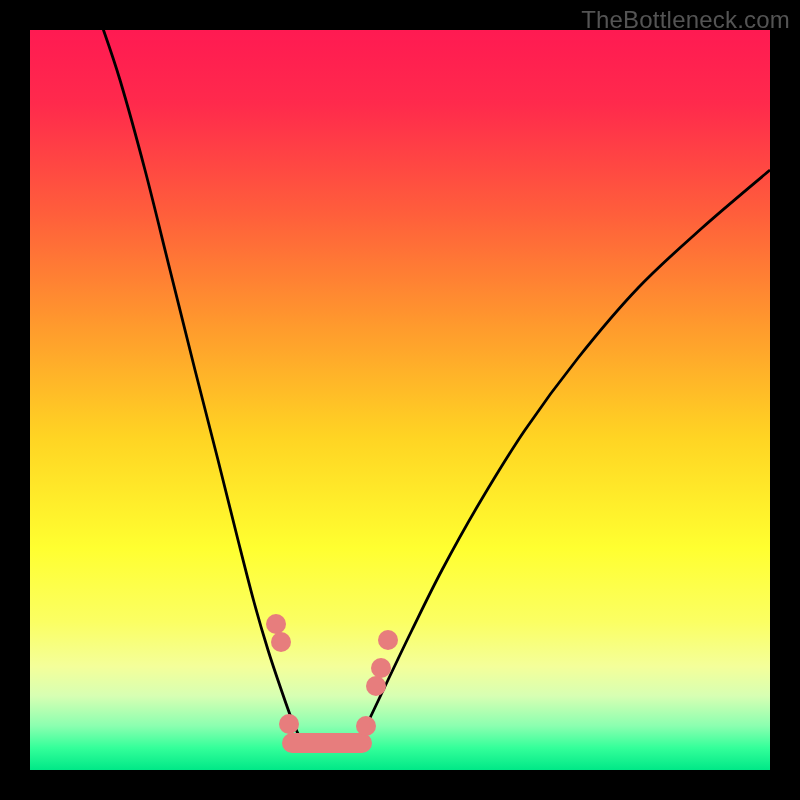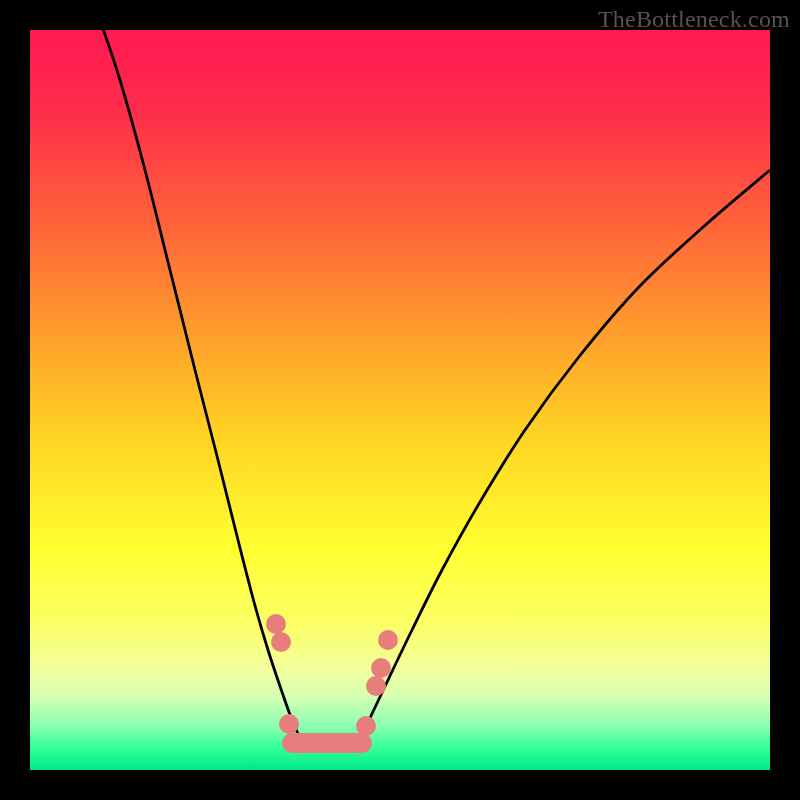--- a/index.html
+++ b/index.html
@@ -25,21 +25,21 @@
     overflow: hidden;
   }
   .gradient {
     position: absolute;
     left: 0; top: 0; right: 0; bottom: 0;
   }
   .watermark {
     position: absolute;
     top: 6px;
     right: 10px;
-    font-family: Liberation Serif, serif;
+    font-family: Liberation Sans, sans-serif;
     font-size: 24px;
     color: #545454;
     letter-spacing: 0.2px;
     user-select: none;
   }
   svg.curves {
     position: absolute;
     left: 0; top: 0;
   }
 </style>

